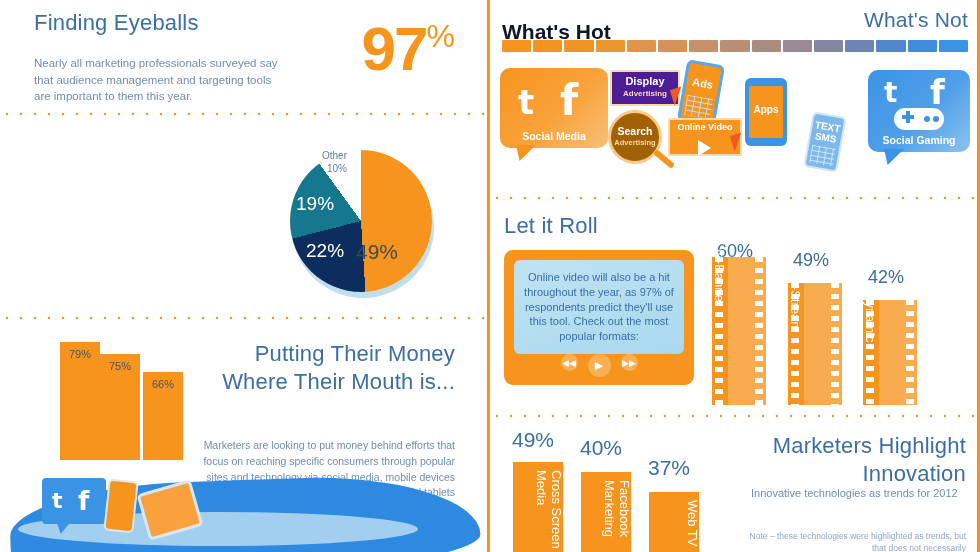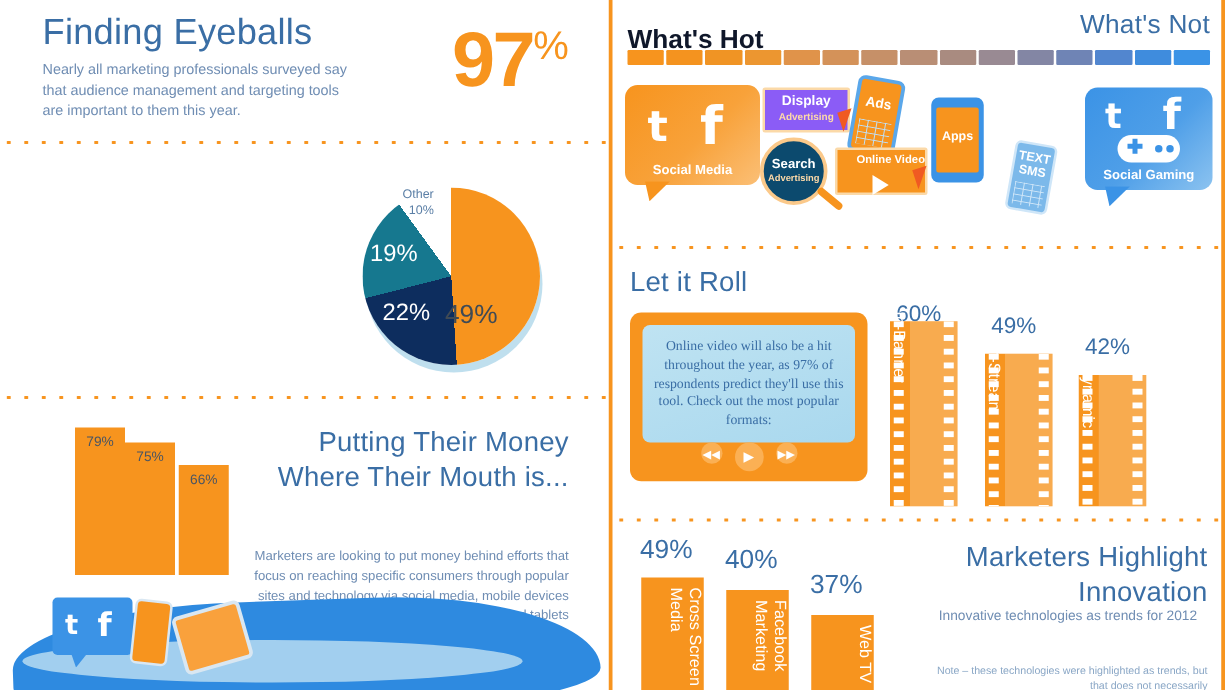--- a/index.html
+++ b/index.html
@@ -25,22 +25,22 @@
     background-image: radial-gradient(circle, #f7941e 1.4px, transparent 1.6px);
     background-size: 14px 4px; background-repeat: repeat-x;
   }
   .vline { position:absolute; top:0; width:3px; height:552px; background:#f7941e; }
   .vline-right { position:absolute; top:0; right:0; width:3px; height:552px; background:#f7941e; }
 
   
   .leftcol { position:absolute; left:0; top:0; width:487px; height:552px; }
 
   .sec1 { position:absolute; left:34px; top:10px; width:440px; }
-  .sec1 h1 { font-size:29px; }
-  .sec1 p { font-size:11.5px; width:250px; margin-top:5px; }
+  .sec1 h1 { font-size:22px; }
+  .sec1 p { font-size:11.5px; width:250px; margin-top:19px; }
   .big97 { position:absolute; right:32px; top:18px; font-size:62px; font-weight:bold; color:#f7941e; line-height:1; letter-spacing:-2px;}
   .big97 sup { font-size:32px; font-weight:400; vertical-align:top; position:relative; top:2px; letter-spacing:0;}
 
   .sec2 { position:absolute; left:34px; top:138px; width:260px; }
   .sec2 h1 { font-size:22px; line-height:1.22; }
   .sec2 ul { list-style:none; margin-top:8px; }
   .sec2 li { font-size:12px; line-height:1.55; color:#6f8db3; }
 
   
   .pie-wrap { position:absolute; left:288px; top:148px; width:150px; height:150px; }
@@ -93,37 +93,37 @@
 
   .iconrow { position:absolute; left:10px; top:56px; width:470px; height:115px; }
   .bubble-sm {
     position:absolute; border-radius:10px;
     background:linear-gradient(135deg,#f7941e 0%,#f8a23a 55%,#fbbf76 100%);
   }
   .bub-tail { position:absolute; bottom:-13px; left:16px; width:20px; height:16px; background:#f7941e;
     clip-path: polygon(0 0, 100% 0, 18% 100%); }
   .icon-cap { position:absolute; bottom:6px; left:0; width:100%; text-align:center; color:#fff; font-size:10.5px; font-weight:bold; }
 
-  .banner-dis { position:absolute; left:110px; top:14px; width:70px; height:36px; background:#8b5cf6; border:2px solid #fbd9a8; border-radius:2px; }
+  .banner-dis { position:absolute; left:110px; top:14px; width:70px; height:36px; background:#4c1d95; border:2px solid #fbd9a8; border-radius:2px; }
   .banner-dis .t1 { position:absolute; top:3px; left:0; width:100%; text-align:center; color:#fff; font-size:11px; font-weight:bold; }
   .banner-dis .t2 { position:absolute; top:17px; left:0; width:100%; text-align:center; color:#fdd9a8; font-size:8px; font-weight:bold; }
 
-  .mag { position:absolute; left:108px; top:54px; width:54px; height:54px; border-radius:50%; background:#0c4a6e; border:3px solid #fbc98a; }
+  .mag { position:absolute; left:108px; top:54px; width:54px; height:54px; border-radius:50%; background:#a16207; border:3px solid #fbc98a; }
   .mag .t1 { position:absolute; top:12px; left:0; width:100%; text-align:center; color:#fff; font-size:10.5px; font-weight:bold; }
   .mag .t2 { position:absolute; top:25px; left:0; width:100%; text-align:center; color:#fdd9a8; font-size:7.5px; font-weight:bold; }
   .mag-h { position:absolute; left:152px; top:100px; width:24px; height:6px; background:#f7941e; transform:rotate(40deg); border-radius:3px; }
 
   .ph-ads { position:absolute; left:182px; top:6px; width:38px; height:62px; background:#f7941e; border:3px solid #5aa7ea; border-radius:6px; transform:rotate(10deg); }
   .ph-ads .t1 { position:absolute; top:12px; left:0; width:100%; text-align:center; color:#fff; font-size:11px; font-weight:bold;}
   .ph-keys { position:absolute; bottom:4px; left:3px; right:3px; height:20px;
     background-image:linear-gradient(#bfe0f7 1px,transparent 1px),linear-gradient(90deg,#bfe0f7 1px,transparent 1px);
     background-size:7px 5px; }
 
   .vid { position:absolute; left:168px; top:62px; width:74px; height:38px; background:#f7941e; border:2px solid #fbd9a8; border-radius:2px;}
-  .vid .t1 { position:absolute; top:2px; left:0; width:100%; text-align:right; color:#fff; font-size:9px; font-weight:bold;}
+  .vid .t1 { position:absolute; top:2px; left:0; width:100%; text-align:center; color:#fff; font-size:9px; font-weight:bold;}
   .vid .play { position:absolute; left:50%; top:20px; margin-left:-7px; width:0;height:0;border-left:13px solid #fff;border-top:8px solid transparent;border-bottom:8px solid transparent;}
 
   .cursor { position:absolute; width:0;height:0; border-left:12px solid #f05a22; border-bottom:16px solid transparent; }
 
   .tablet { position:absolute; left:245px; top:22px; width:42px; height:68px; background:#3b93e6; border-radius:6px; }
   .tablet .scr { position:absolute; left:4px; top:8px; right:4px; bottom:8px; background:#f7941e; border-radius:2px;}
   .tablet .t1 { position:absolute; top:26px; left:0; width:100%; text-align:center; color:#fff; font-size:10px; font-weight:bold;}
 
   .env { position:absolute; left:296px; top:22px; width:62px; height:42px; background:#3b93e6;}
   .env:before { content:""; position:absolute; left:0; top:0; width:0;height:0;
@@ -148,21 +148,21 @@
   .pad .d1,.pad .d2 { position:absolute; top:8px; width:6px;height:6px;border-radius:50%;background:#3b93e6;}
   .pad .d1 { right:14px;} .pad .d2 { right:5px;}
 
   
   .sec-roll { position:absolute; left:0; top:205px; width:512px; height:200px;padding-left:12px; }
   .sec-roll h1 { position:absolute; left:14px; top:8px; font-size:22px; }
   .vidcard { position:absolute; left:14px; top:45px; width:190px; height:135px; background:#f7941e; border-radius:9px; }
   .vidcard .inner { position:absolute; left:10px; top:10px; right:10px; height:94px;
     background:linear-gradient(160deg,#bfe3f2 0%,#a9d8ee 100%); border-radius:6px;
     display:flex; align-items:center; justify-content:center; padding:5px;}
-  .vidcard .inner p { font-size:11px; color:#3a6ea5; text-align:center; line-height:1.35;font-family:Liberation Serif, serif; }
+  .vidcard .inner p { font-size:11px; color:#3a6ea5; text-align:center; line-height:1.35; }
   .vidctl { position:absolute; bottom:8px; left:0; width:100%; display:flex; justify-content:center; gap:10px; }
   .vidctl i { width:17px;height:17px;border-radius:50%;background:#fbb054;display:flex;align-items:center;justify-content:center;color:#fff;font-size:9px;font-style:normal;}
 
   .film { position:absolute; bottom:0; width:54px; background:#f7941e; }
   .film:before, .film:after {
     content:""; position:absolute; top:0; bottom:0; width:8px;
     background-image: linear-gradient(#fff 5px, transparent 5px);
     background-size: 8px 11px; background-repeat: repeat-y;
   }
   .film:before { left:3px; } .film:after { right:3px; }

